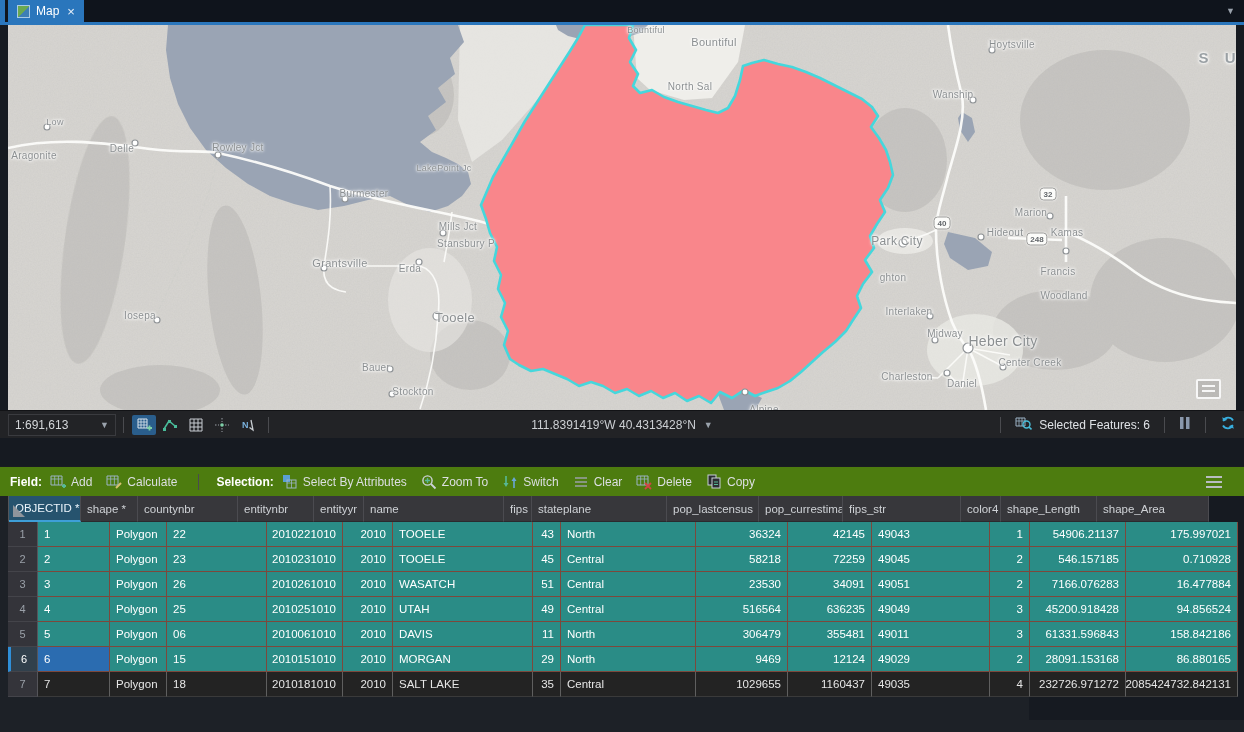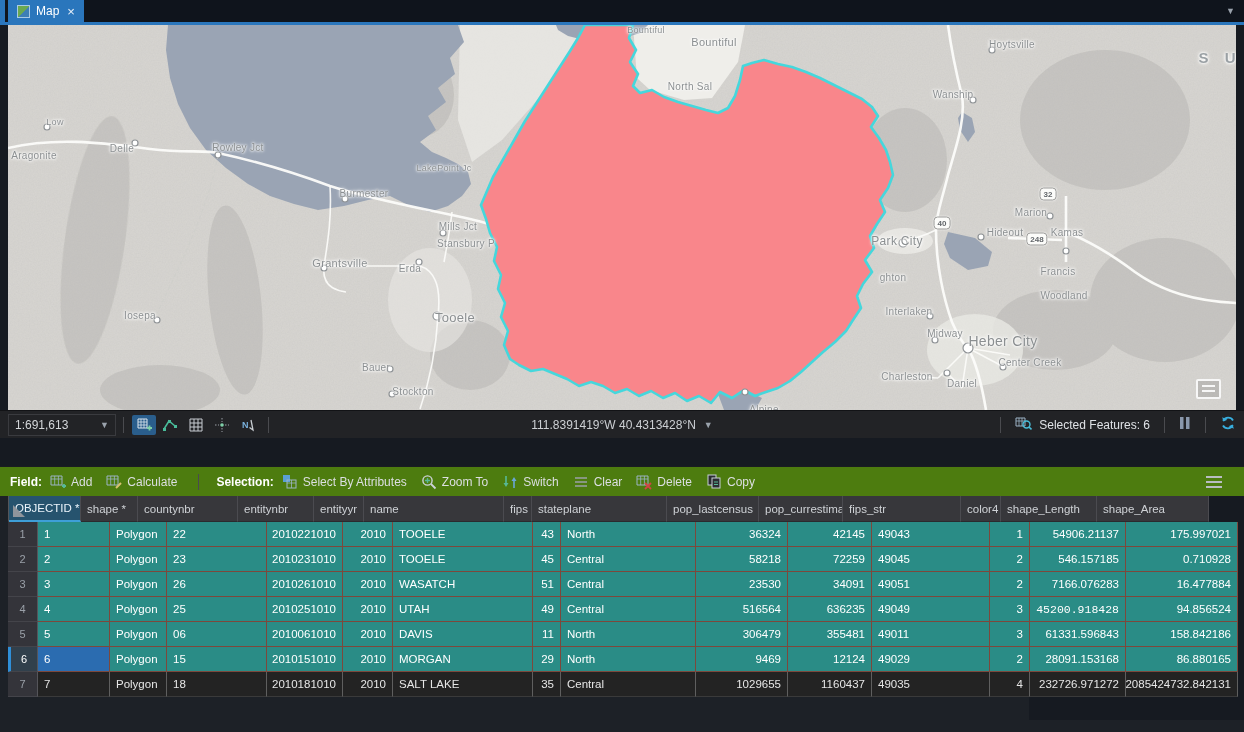--- a/index.html
+++ b/index.html
@@ -450,21 +450,21 @@
           <div class="tc dc" style="width: 100px;">25</div>
           <div class="tc dc r" style="width: 76px;">2010251010</div>
           <div class="tc dc r" style="width: 50px;">2010</div>
           <div class="tc dc" style="width: 140px;">UTAH</div>
           <div class="tc dc r" style="width: 28px;">49</div>
           <div class="tc dc" style="width: 135px;">Central</div>
           <div class="tc dc r" style="width: 92px;">516564</div>
           <div class="tc dc r" style="width: 84px;">636235</div>
           <div class="tc dc" style="width: 118px;">49049</div>
           <div class="tc dc r" style="width: 40px;">3</div>
-          <div class="tc dc r" style="width: 96px; font-family: Liberation Mono, monospace;">45200.918428</div>
+          <div class="tc dc r" style="width: 96px;">45200.918428</div>
           <div class="tc dc r" style="width: 112px;">94.856524</div>
           <div class="fill"></div>
         </div>
         <div class="trow sel">
           <div class="tc rn">5</div>
           <div class="tc dc" style="width: 72px;">5</div>
           <div class="tc dc" style="width: 57px;">Polygon</div>
           <div class="tc dc" style="width: 100px;">06</div>
           <div class="tc dc r" style="width: 76px;">2010061010</div>
           <div class="tc dc r" style="width: 50px;">2010</div>

